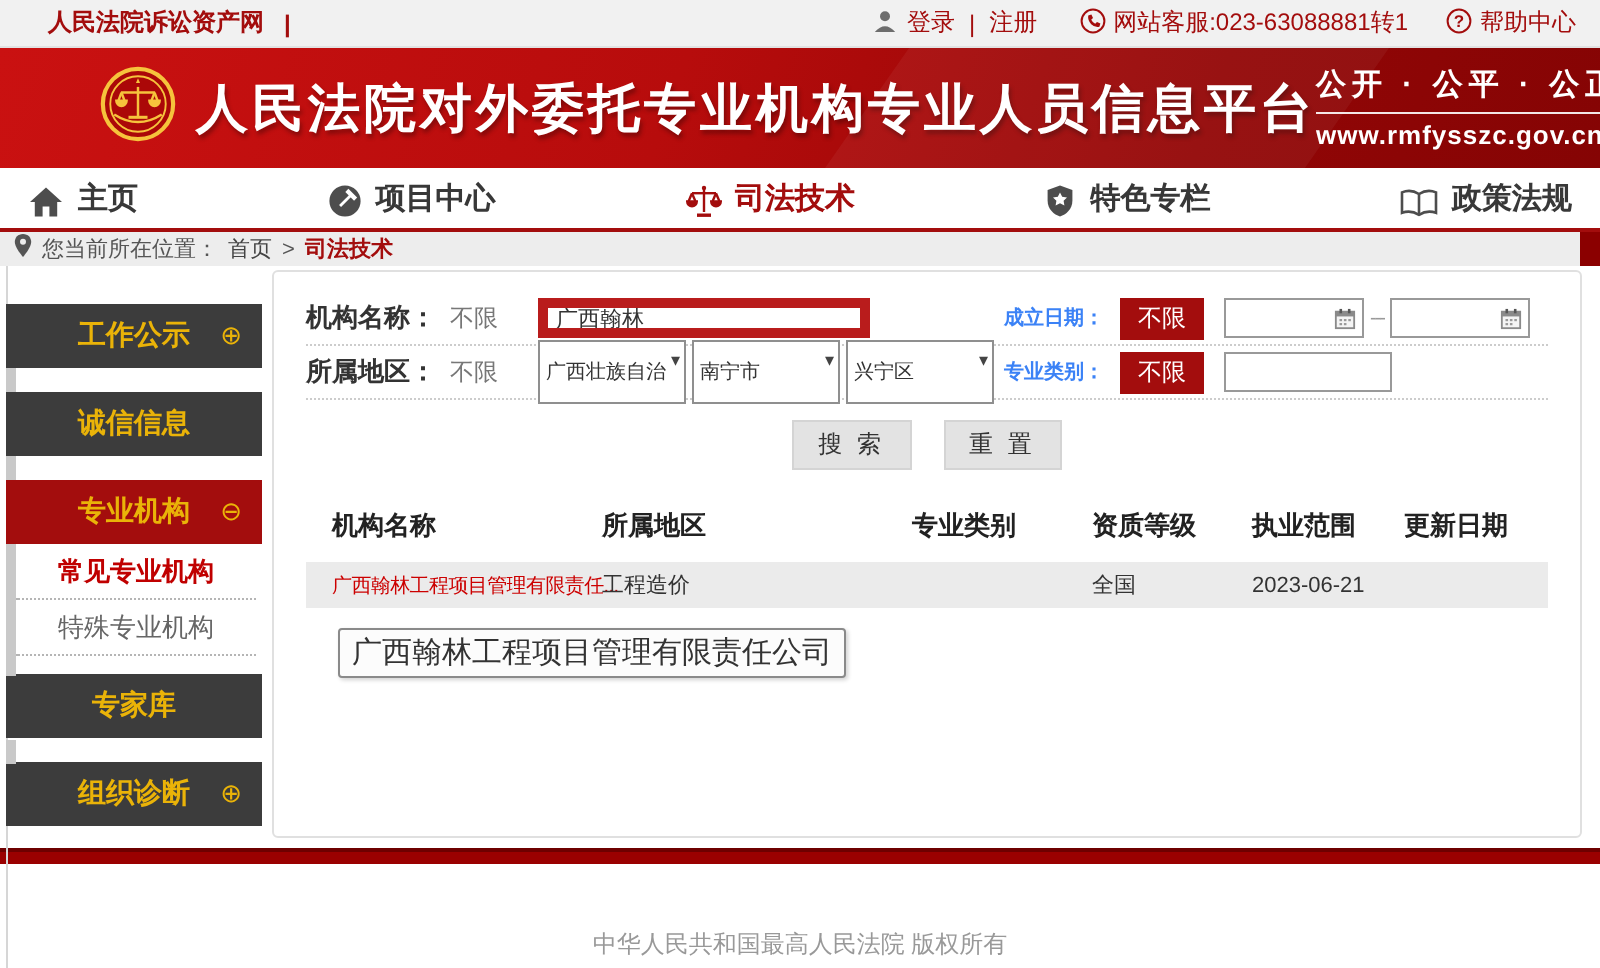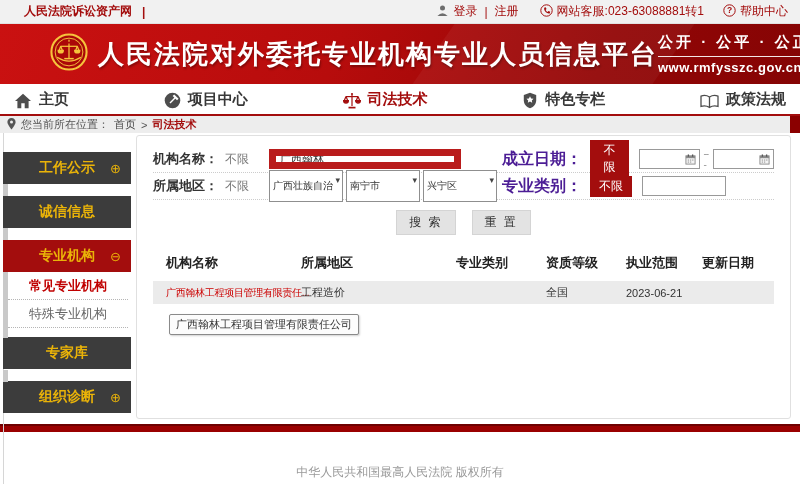--- a/index.html
+++ b/index.html
@@ -59,48 +59,48 @@
   .sub-item.active { color:#c00000; font-weight:bold; }
   .strip { position:absolute; left:3px; width:5px; background:#c9c9c9; }
 
   
   .main { margin:2px 0 0 5px; width:655px; height:284px; border:1px solid #e0e0e0;
     border-radius:3px; background:#fff; padding:10px 16px 0 16px; position:relative; z-index:1; }
 
   .filter-row { display:flex; align-items:center; height:27px; border-bottom:1px dotted #ccc; }
   .f-label { width:72px; font-size:13px; font-weight:bold; color:#333; white-space:nowrap; }
   .f-any { color:#777; font-size:12px; width:30px; margin-right:14px; cursor:pointer; }
-  .f-input { height:20px; border:7px solid #b91c1c; font-size:11px; padding:0 4px; width:192px;
+  .f-input { height:20px; border:5px solid #b91c1c; font-size:11px; padding:0 4px; width:166px;
     color:#333; font-family:inherit; }
   .sel { width:74px; height:32px; border:1px solid #8f8f8f; background:#fff; font-size:10px;
     color:#333; display:flex; align-items:center; padding:0 12px 0 3px; position:relative;
     margin-right:3px; white-space:nowrap; overflow:hidden; cursor:pointer; }
   .sel::after { content:"▾"; position:absolute; right:2px; top:4px; color:#444; font-size:9px; }
   .right-group { margin-left:auto; display:flex; align-items:center; width:272px; }
-  .f-label-r { font-size:16px; font-weight:bold; color:#4c1d95; margin-right:8px; white-space:nowrap; }
+  .f-label-r { font-size:10px; font-weight:bold; color:#3b82f6; margin-right:8px; white-space:nowrap; }
   .btn-any { background:#a30d0d; color:#fff; font-size:12px; padding:2px 9px; margin-right:10px;
     cursor:pointer; border:none; font-family:inherit; }
   .date-input { width:70px; height:20px; border:1px solid #999; background:#fff; position:relative; cursor:text; }
   .date-input svg { position:absolute; right:3px; top:4px; }
   .date-sep { color:#999; font-size:10px; margin:0 3px; letter-spacing:-1px; }
   .cat-input { width:84px; height:20px; border:1px solid #999; font-size:11px; padding:0 4px; font-family:inherit; }
 
   .actions { display:flex; justify-content:center; gap:16px; padding:10px 0 9px 0; }
   .btn { background:#e3e3e3; border:1px solid #d4d4d4; font-size:12px; color:#333;
     padding:3px 12px; cursor:pointer; font-family:inherit; letter-spacing:2px; }
 
   .thead, .trow { display:grid; grid-template-columns:135px 155px 90px 80px 76px 1fr;
     padding-left:13px; align-items:center; }
   .thead { padding-top:10px; padding-bottom:9px; font-size:13px; font-weight:bold; color:#222; }
   .trow { background:#ebebeb; padding-top:4px; padding-bottom:4px; font-size:11px; color:#333; }
   .cell-name { color:#cc0000; font-size:10px; letter-spacing:-0.3px; white-space:nowrap;
     overflow:visible; cursor:pointer; }
 
   .tooltip { display:inline-block; margin:10px 0 0 16px; border:1px solid #8a8a8a;
-    background:#fcfcfc; box-shadow:1px 1px 2px rgba(0,0,0,0.18); font-size:11px; color:#333;
+    background:#fcfcfc; box-shadow:1px 1px 2px rgba(0,0,0,0.18); font-size:15px; color:#333;
     padding:2px 6px; border-radius:2px; }
 
   
   .redbar { height:8px; background:#9a0000; border-top:2px solid #6e0000; }
   .footer { height:52px; text-align:center; font-size:12px; color:#999; padding-top:32px; }
 </style>
 </head>
 <body>
 
 <div class="topbar">

